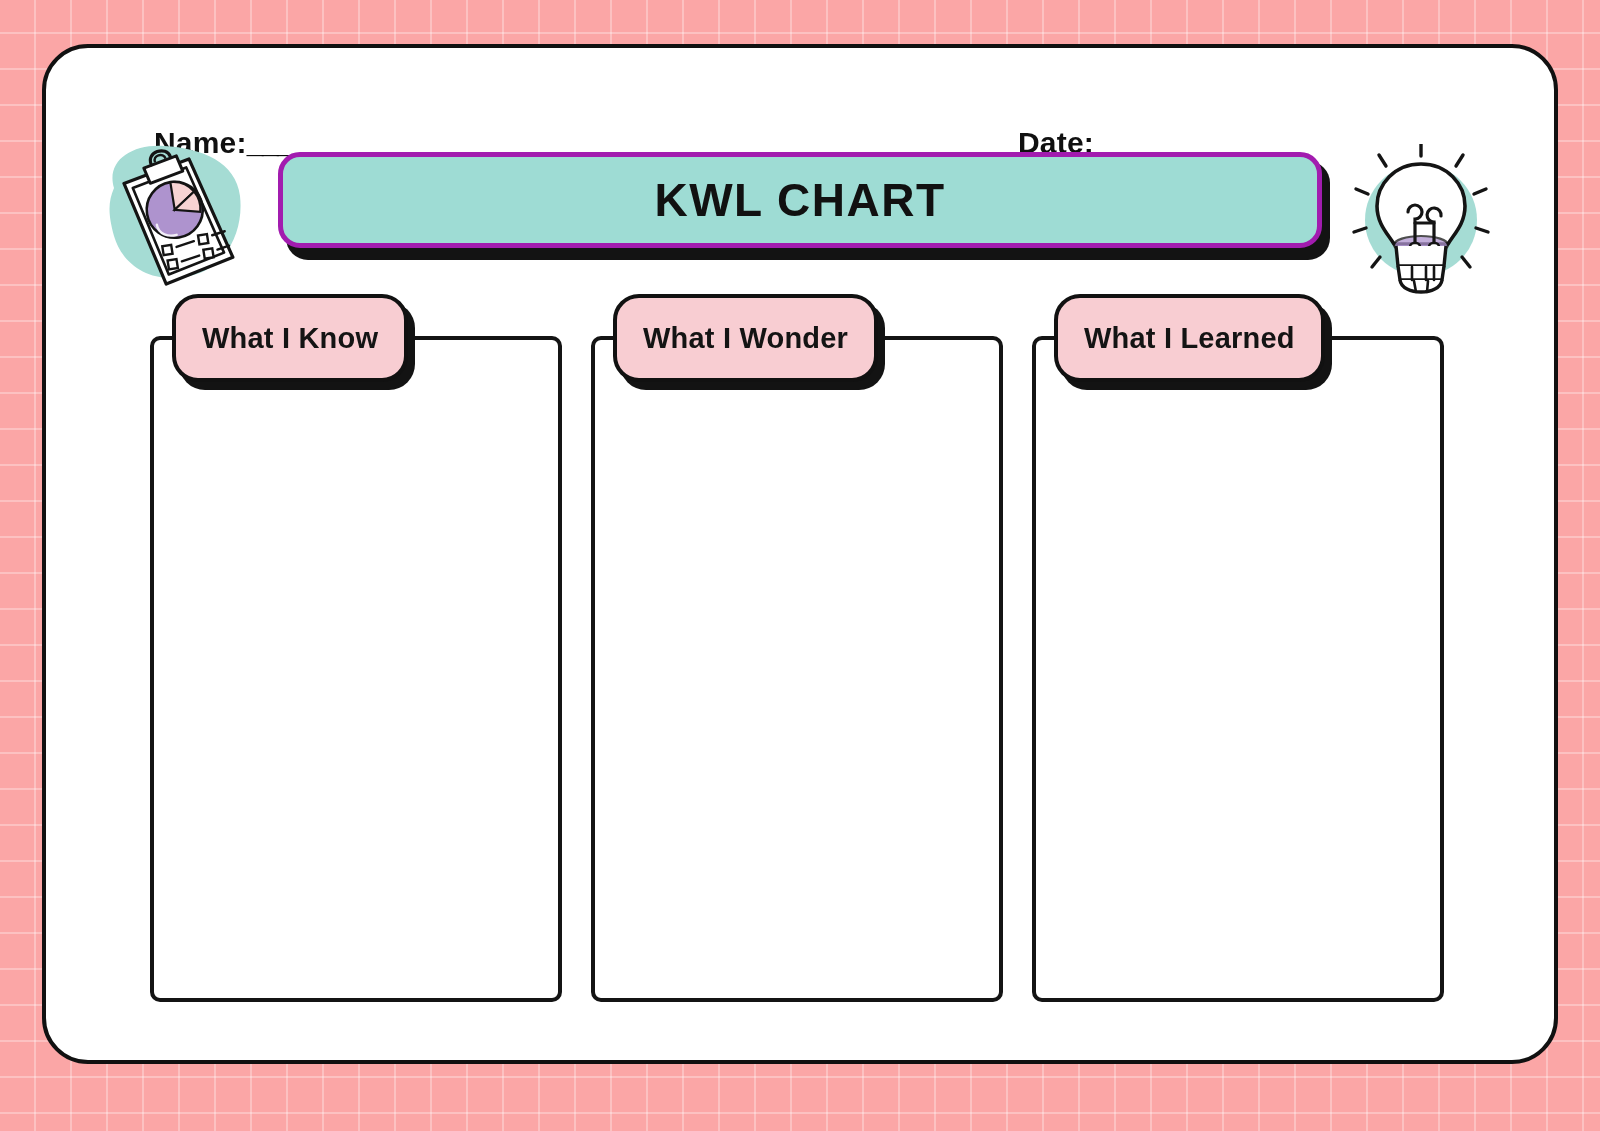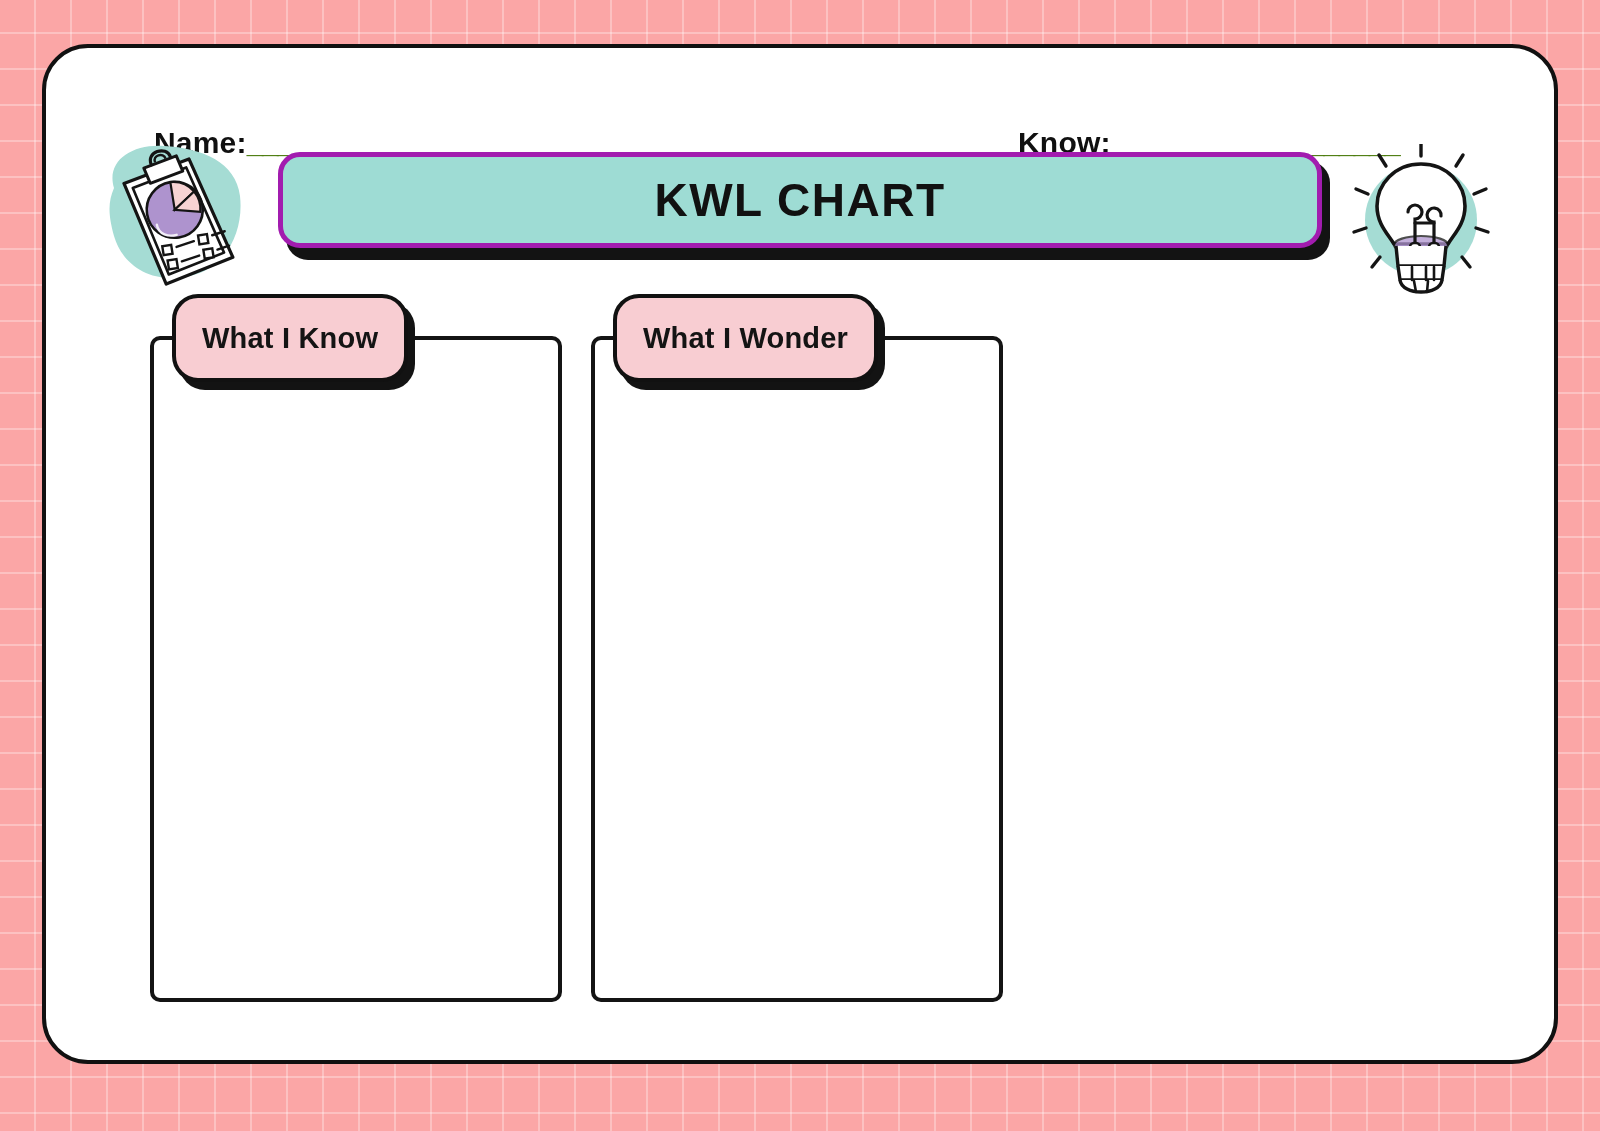--- a/index.html
+++ b/index.html
@@ -54,21 +54,21 @@
   .field-label {
     font-size: 30px;
     font-weight: 700;
     color: #101010;
     letter-spacing: 0.2px;
     text-align: right;
   }
   .field-blank {
     font-size: 30px;
     font-weight: 700;
-    color: #4d7c0f;
+    color: #000000;
     letter-spacing: -1.5px;
   }
 
   
   #title-banner-wrap {
     position: absolute;
     left: 232px;
     top: 104px;
     width: 1052px;
     height: 108px;
@@ -192,22 +192,21 @@
 <div id="grid-bg"></div>
 
 <div id="worksheet-card">
 
   <div class="field-row" id="name-field-group">
     <span class="field-label">Name:</span>
       <span class="field-blank">_________________</span>
   </div>
 
   <div class="field-row" id="date-field-group">
-    <span class="field-label">Know:</span>
-      <span class="field-blank">___________________</span>
+    <span class="field-label">Date:</span>
   </div>
 
   <div id="clipboard-icon">
     <svg viewBox="0 0 160 150" width="160" height="150" xmlns="http://www.w3.org/2000/svg">
       <path d="M20 48 C12 22 36 4 70 6 C108 8 142 22 146 56 C150 92 132 128 96 136 C56 145 28 124 20 96 C14 74 14 62 20 48 Z" fill="#a5dcd4"></path>
       <g transform="rotate(-9 80 78)">
         <path d="M36 36 L104 22 L132 126 L62 142 Z" fill="#ffffff" stroke="#141414" stroke-width="3.2" stroke-linejoin="round"></path>
         <path d="M44 42 L100 30 L124 120 L66 133 Z" fill="#ffffff" stroke="#141414" stroke-width="2.6" stroke-linejoin="round"></path>
         <path d="M58 24 L92 17 L96 33 L62 40 Z" fill="#ffffff" stroke="#141414" stroke-width="3" stroke-linejoin="round"></path>
         <path d="M66 22 C62 8 84 5 86 17" fill="none" stroke="#141414" stroke-width="3.2" stroke-linecap="round"></path>
@@ -278,20 +277,29 @@
     <div class="column col-1">
       <div class="column-box"></div>
       <div class="column-tab-wrap">
         <div class="column-tab-shadow"></div>
         <div class="column-tab">
           <span class="column-tab-label">What I Wonder</span>
         </div>
       </div>
     </div>
 
+    <div class="column col-2">
+      <div class="column-box"></div>
+      <div class="column-tab-wrap">
+        <div class="column-tab-shadow"></div>
+        <div class="column-tab">
+          <span class="column-tab-label">What I Learned</span>
+        </div>
+      </div>
+    </div>
 
   </div>
 
   <div id="title-banner-wrap">
     <div id="title-banner-shadow"></div>
     <div id="title-banner">
       <span id="title-text">KWL CHART</span>
     </div>
   </div>
 

